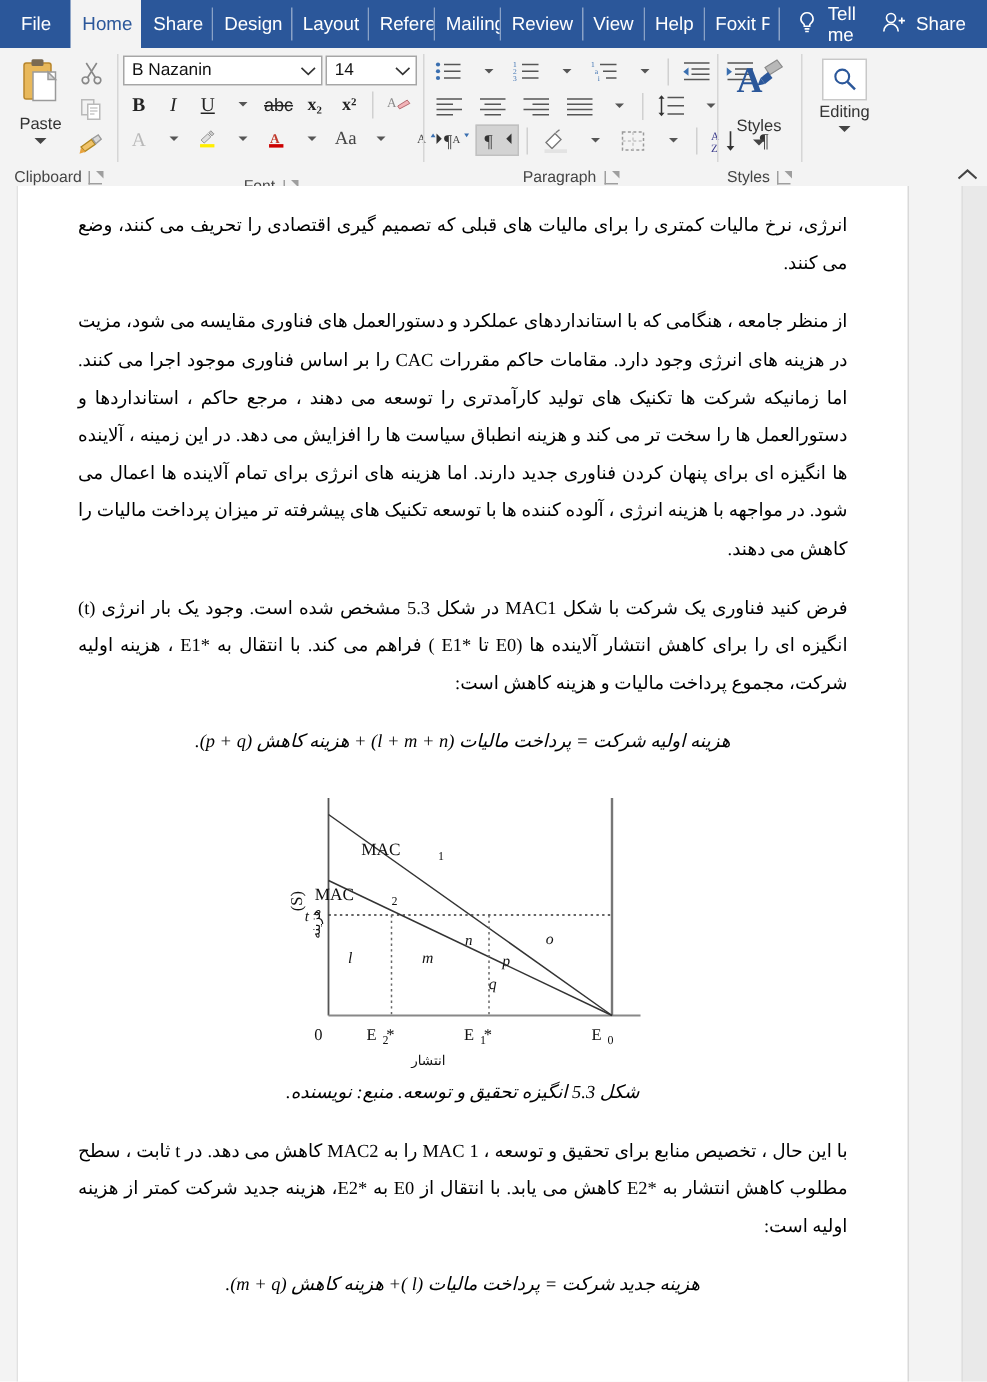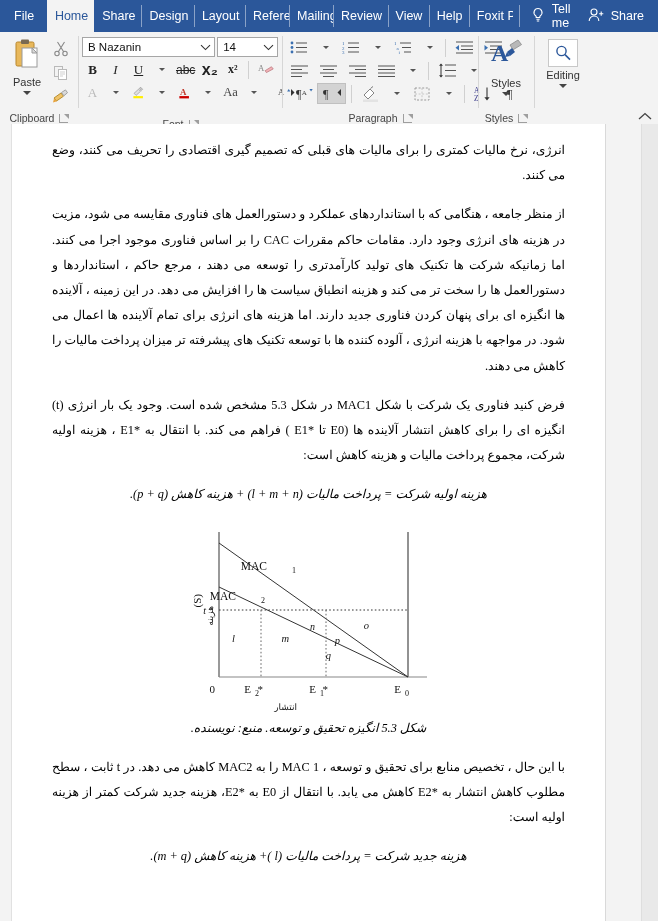--- a/index.html
+++ b/index.html
@@ -341,21 +341,21 @@
           <span class="btn">
               <u class="uu">U</u>
             </span>
           <span class="btn">
               <span class="tiny-caret"></span>
             </span>
           <span class="btn">
               <span style="text-decoration:line-through;font-size:12px">abc</span>
             </span>
           <span class="btn">
-              <span style="font-family:Liberation Sans, sans-serif;font-weight:bold;font-size:16px">x₂</span>
+              <span style="font-family:Liberation Serif, serif;font-weight:bold;font-size:12px">x₂</span>
             </span>
           <span class="btn">
               <span style="font-family:'Liberation Serif',serif;font-weight:bold;font-size:12px">x²</span>
             </span>
           <span class="sep-v"></span>
           <span class="btn">
             <svg width="20" height="17" viewBox="0 0 20 17">
                 <text x="0" y="11" font-size="11" font-family="Liberation Serif, serif" fill="#888">A</text>
                 <path d="M9 10 l8-5 2.2 2.8 -8.6 4.6z" fill="#f2b3b8" stroke="#b0666c" stroke-width="0.8"></path>
               </svg>

